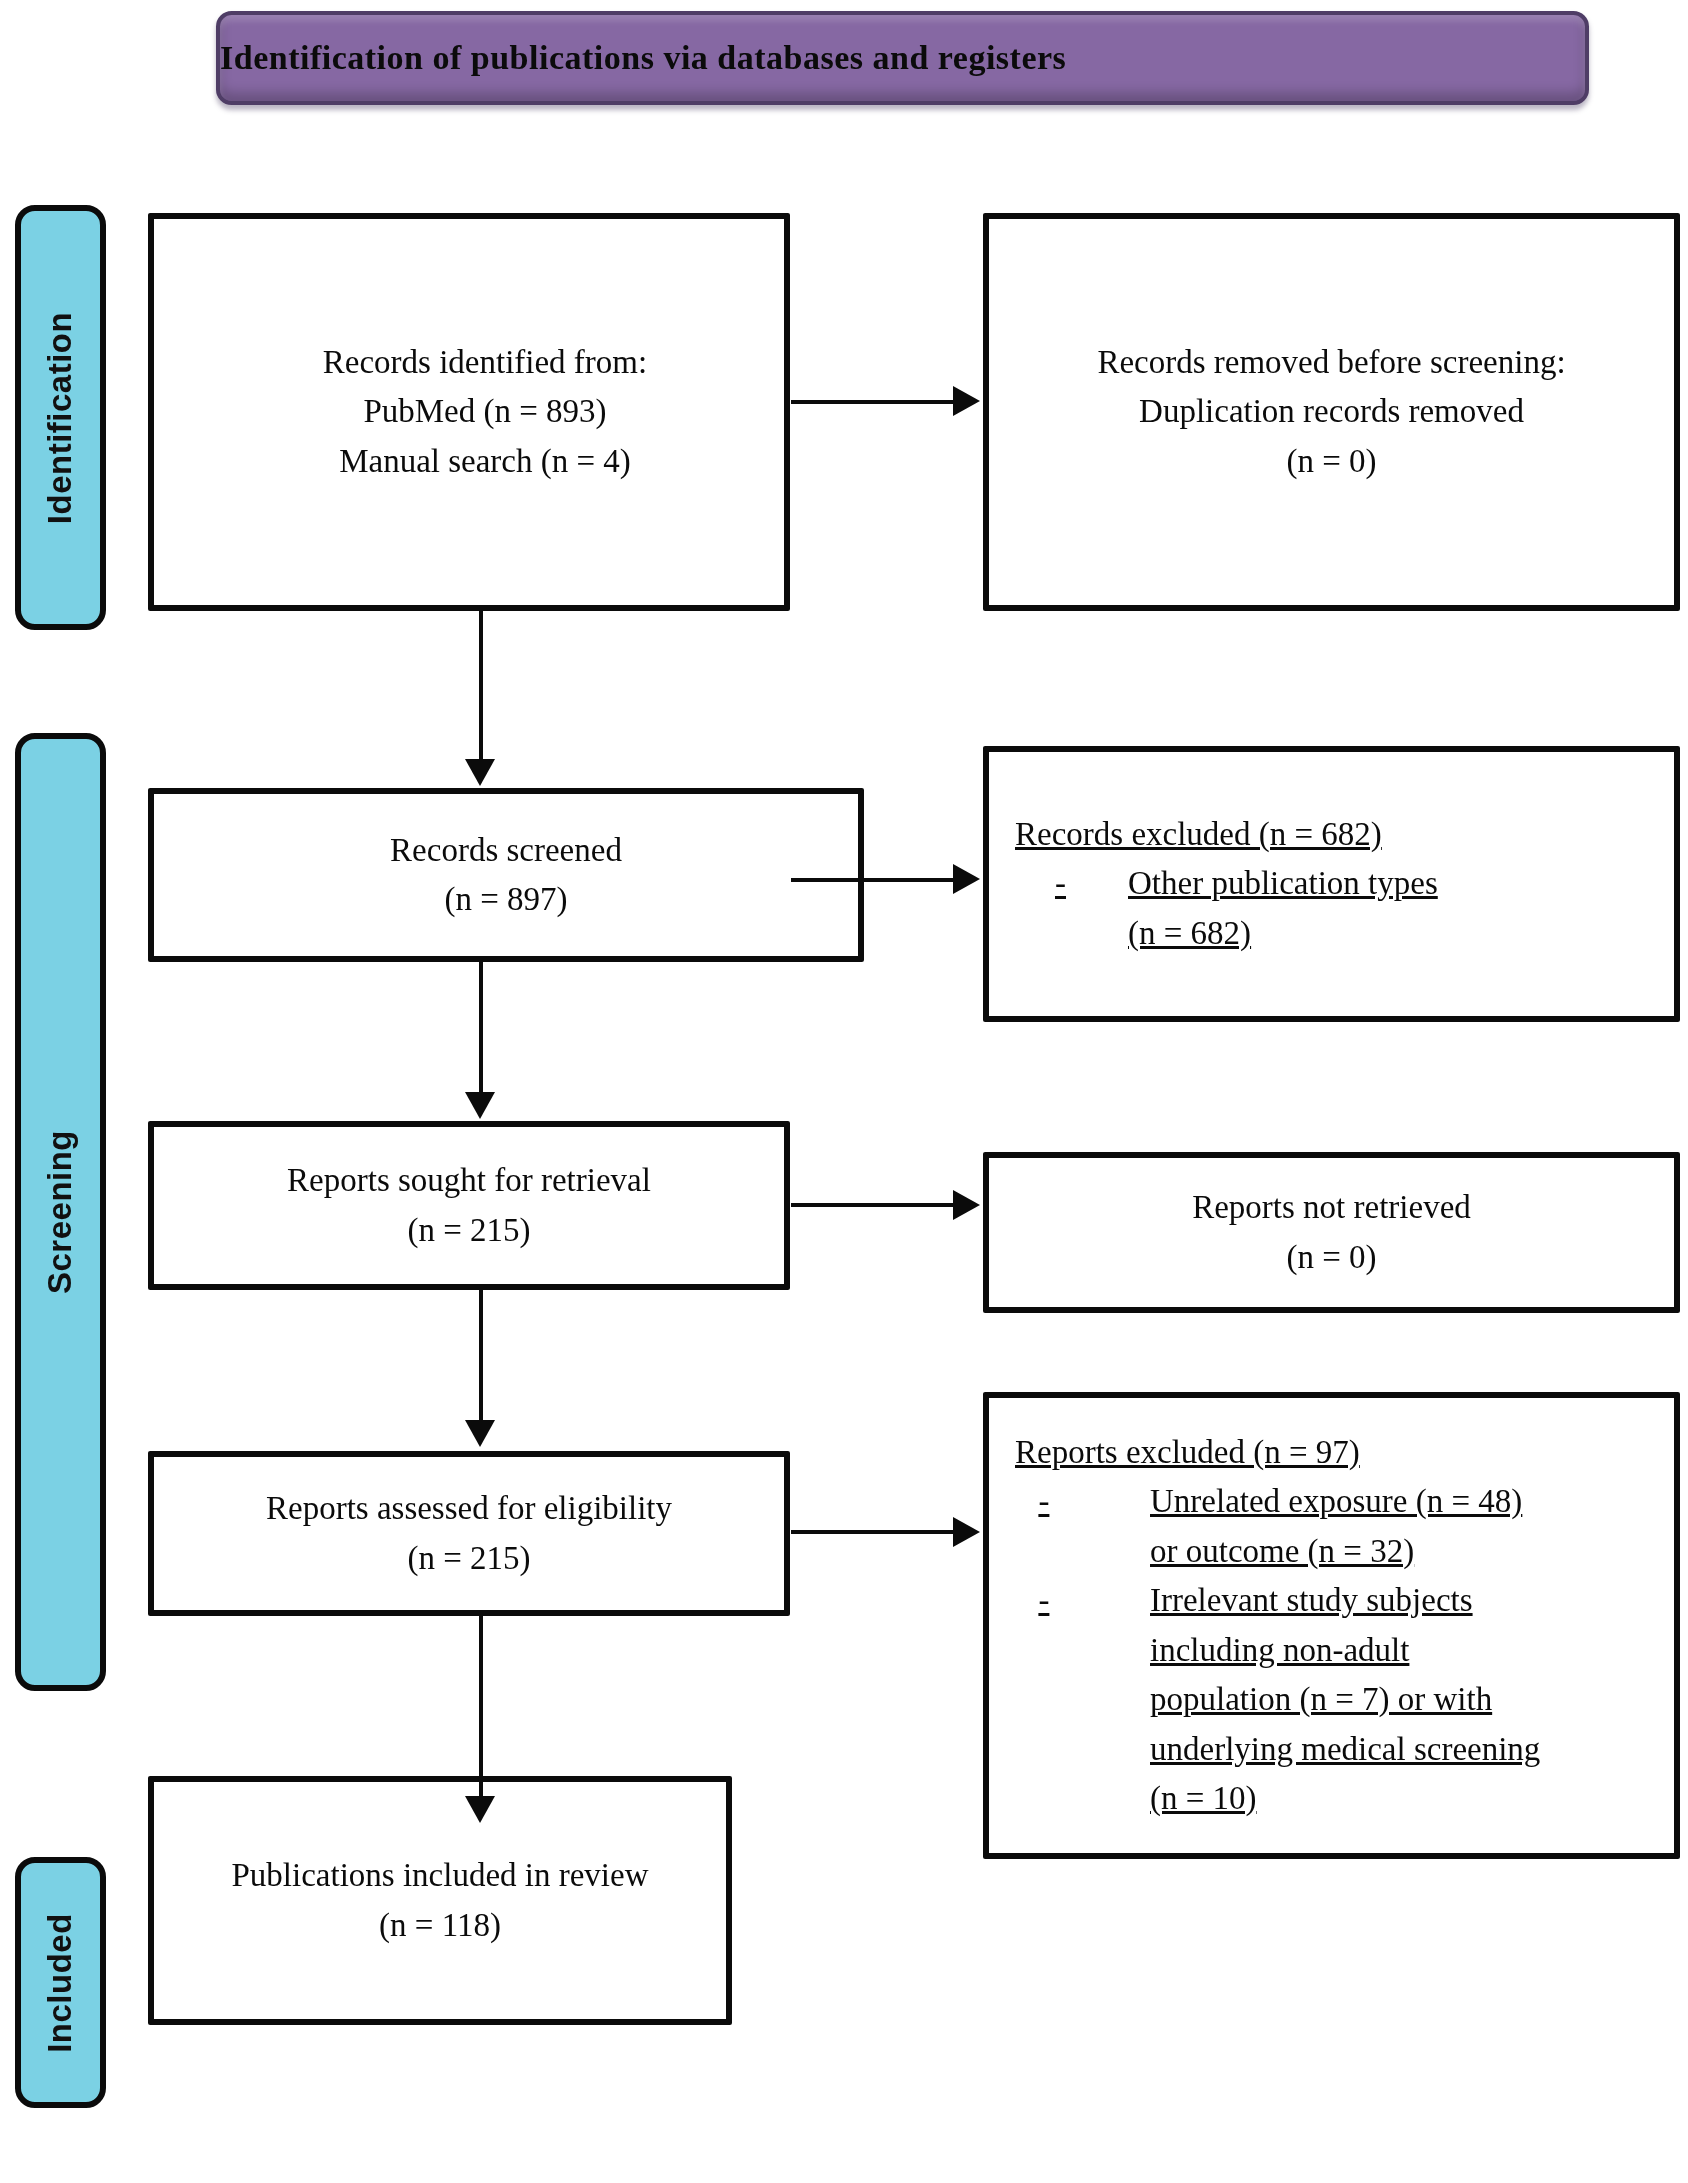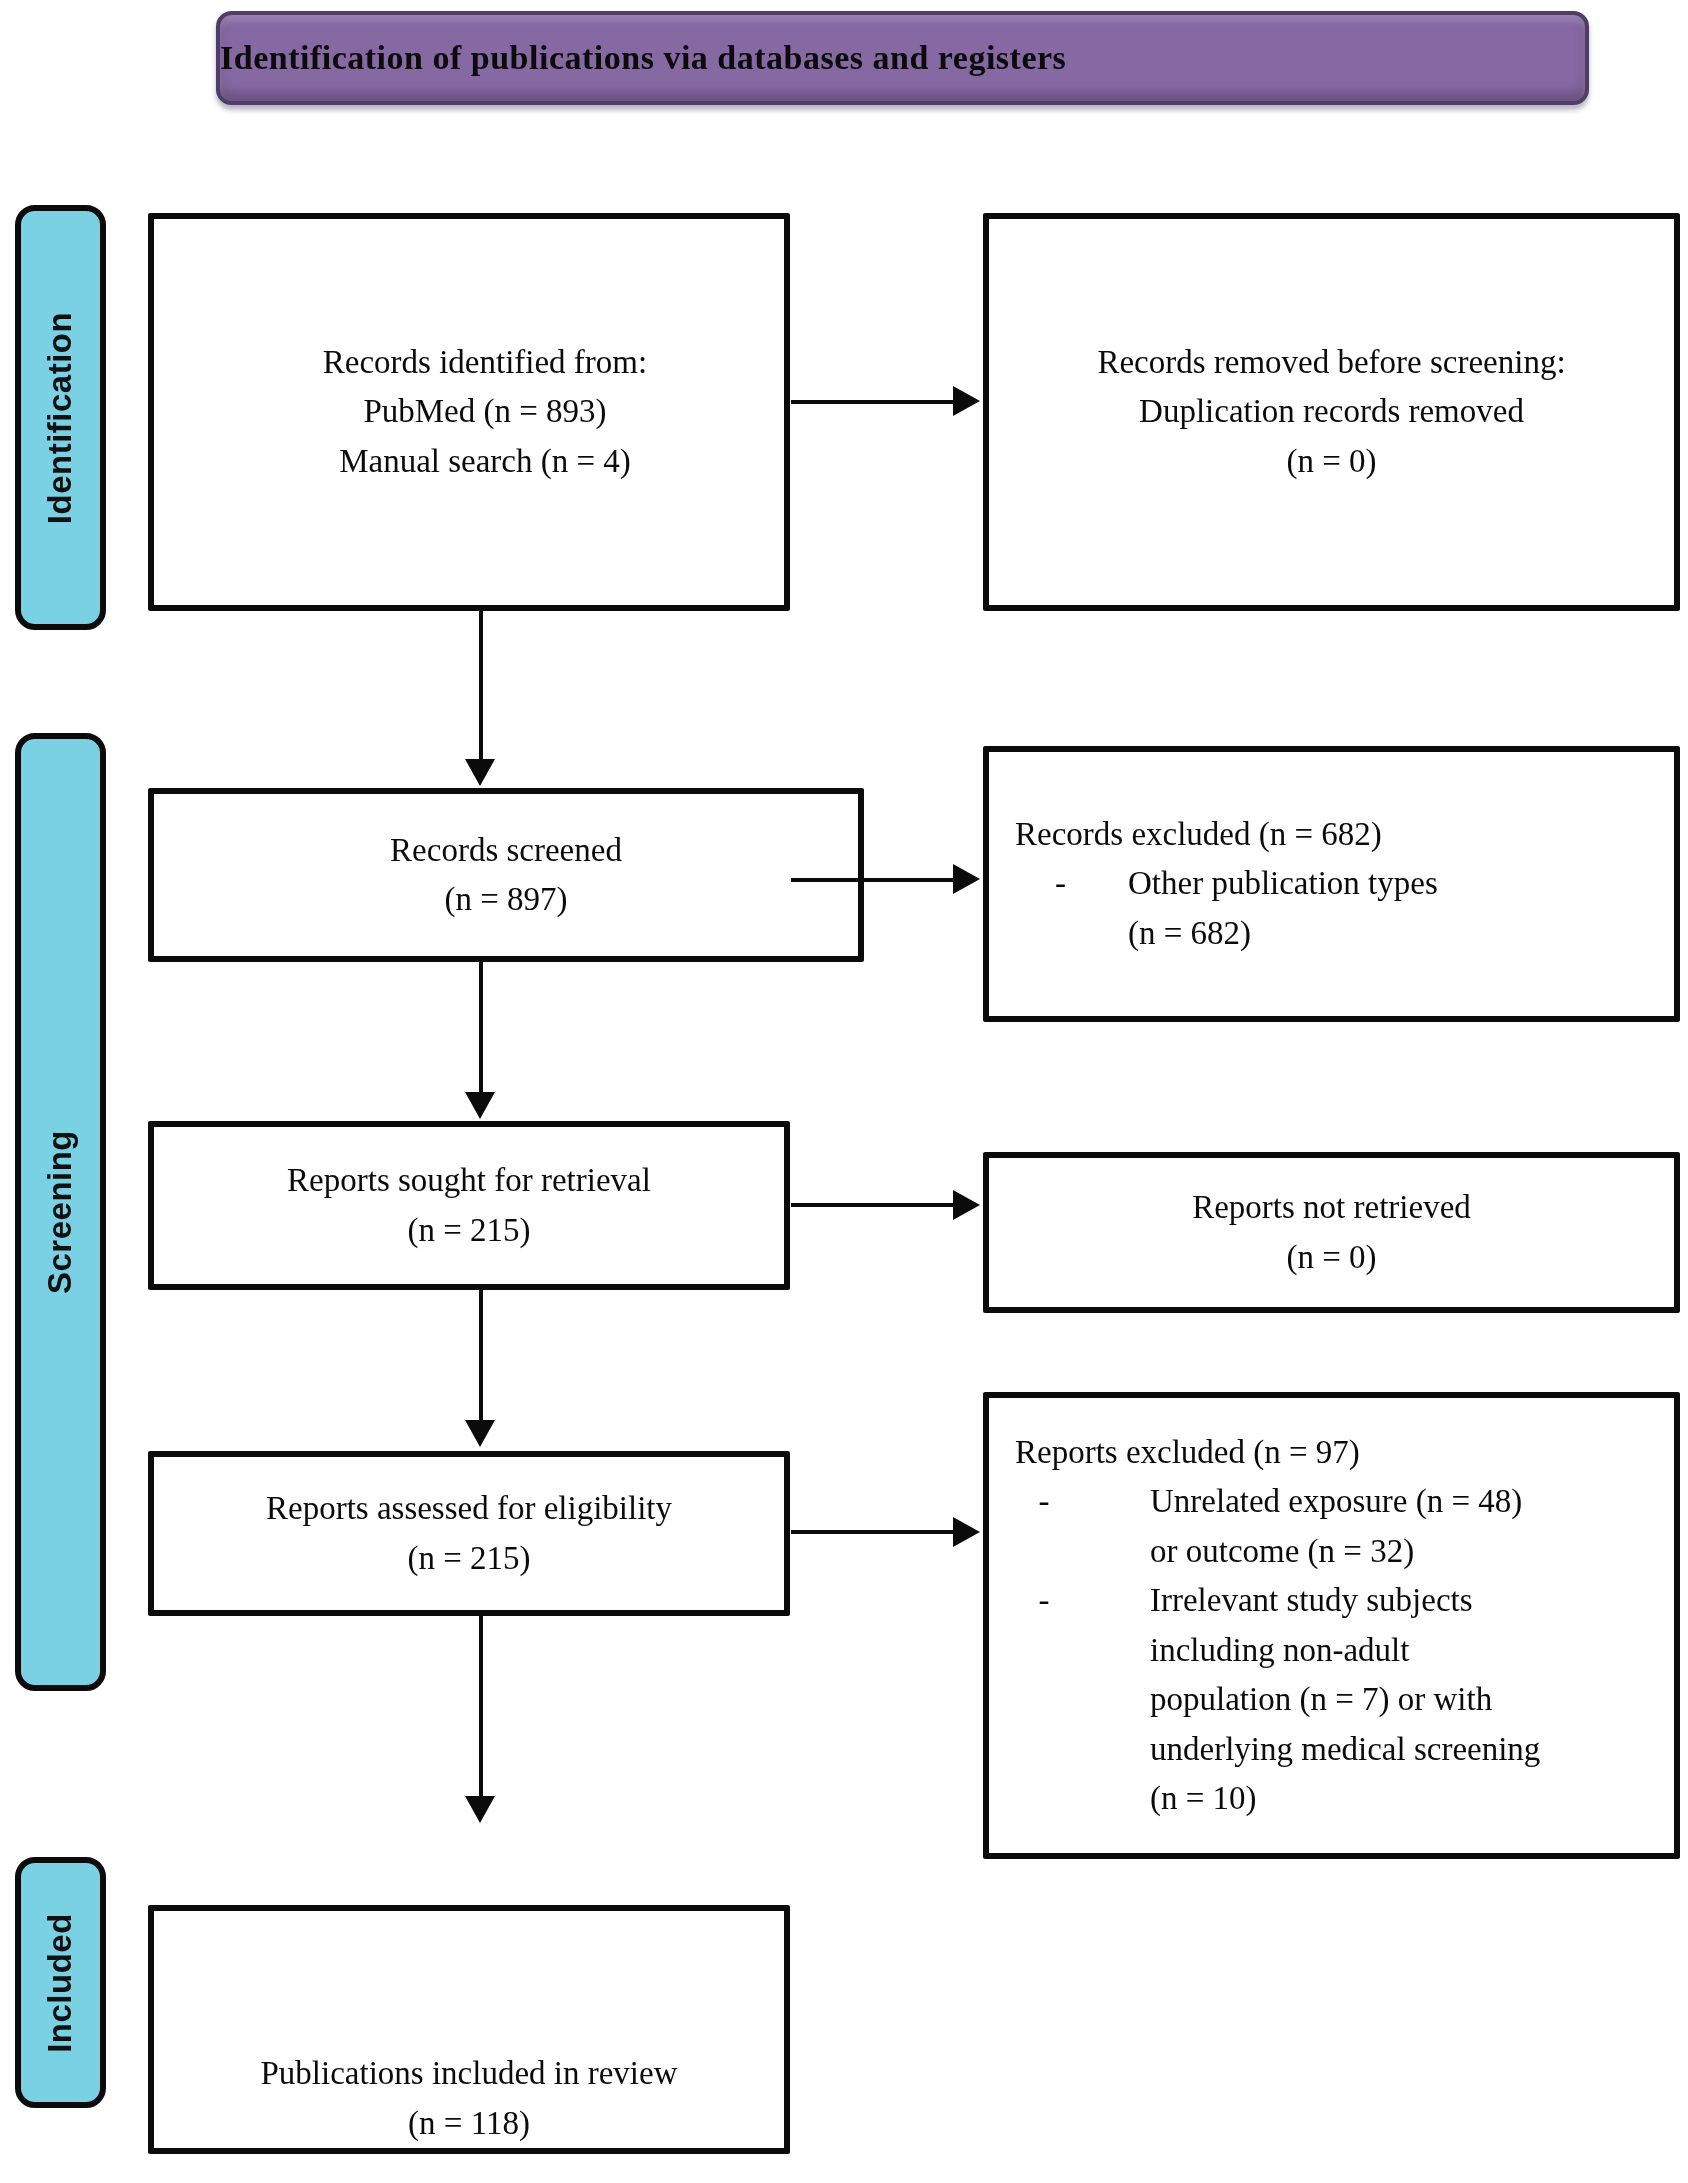--- a/index.html
+++ b/index.html
@@ -64,33 +64,33 @@
     background: #ffffff;
     border: 6.2px solid var(--line-color, #0B0B0B);
     border-radius: 2.1px;
     box-sizing: border-box;
     display: flex; flex-direction: column;
     justify-content: center;
     font-size: 33px;
     line-height: 1.5;
   }
   .fbox.center { align-items: center; text-align: center; }
-  .fbox.left   { align-items: stretch; text-align: left; padding-left: 26px; padding-right: 15.6px; }
+  .fbox.left   { align-items: stretch; text-align: left; padding-left: 26px; padding-right: 15.6px; text-decoration: underline; }
   .line { white-space: nowrap; }
   .em { }
 
   #box-records-identified    { left: 148px;  top: 213px;  width: 642px; height: 398px; padding-left: 32px; }
   #box-records-removed       { left: 983px; top: 213px;  width: 697px; height: 398px; }
   #box-records-screened      { left: 148px;  top: 788px; width: 716px; height: 174px; text-align: center; }
   #box-records-excluded      { left: 983px; top: 746px; width: 697px; height: 276px; }
   #box-reports-sought        { left: 148px;  top: 1121px; width: 642px; height: 169px; }
   #box-reports-not-retrieved { left: 983px; top: 1152px; width: 697px; height: 161px; }
   #box-reports-assessed      { left: 148px;  top: 1451px; width: 642px; height: 165px; }
   #box-reports-excluded      { left: 983px; top: 1392px; width: 697px; height: 467px; }
-  #box-publications-included { left: 148px;  top: 1905px; width: 642px; height: 249px; justify-content: flex-end; }
+  #box-publications-included { left: 148px;  top: 1776px; width: 584px; height: 249px; }
 
   
   .bullet-row { display: flex; align-items: flex-start; }
   .bullet-row .dash {
     flex: 0 0 113px;
     padding-left: 40px;
     box-sizing: border-box;
     white-space: nowrap;
   }
   #box-reports-excluded .bullet-row .dash {

